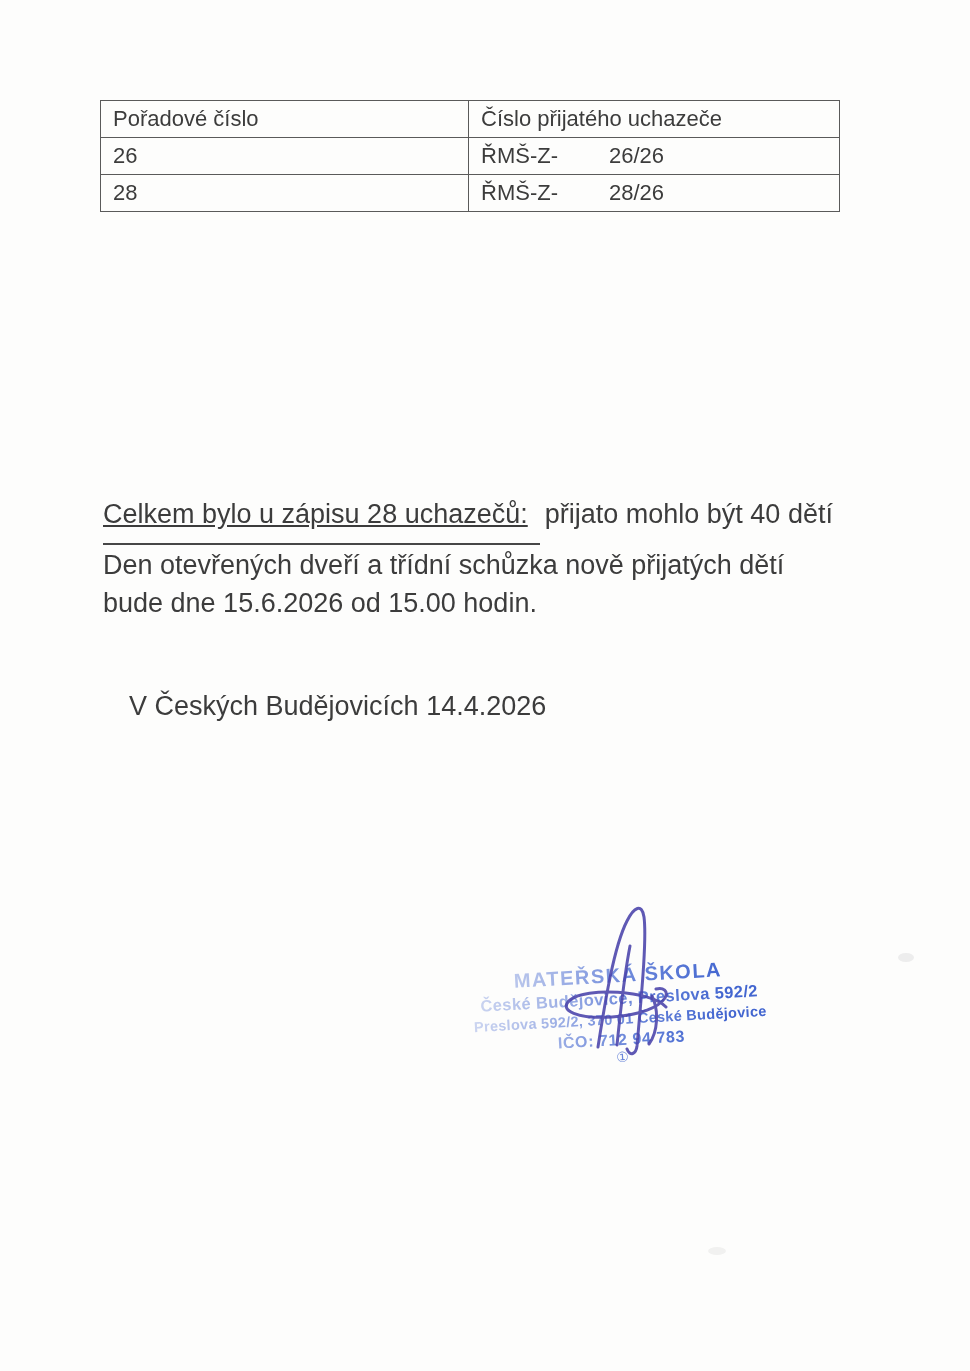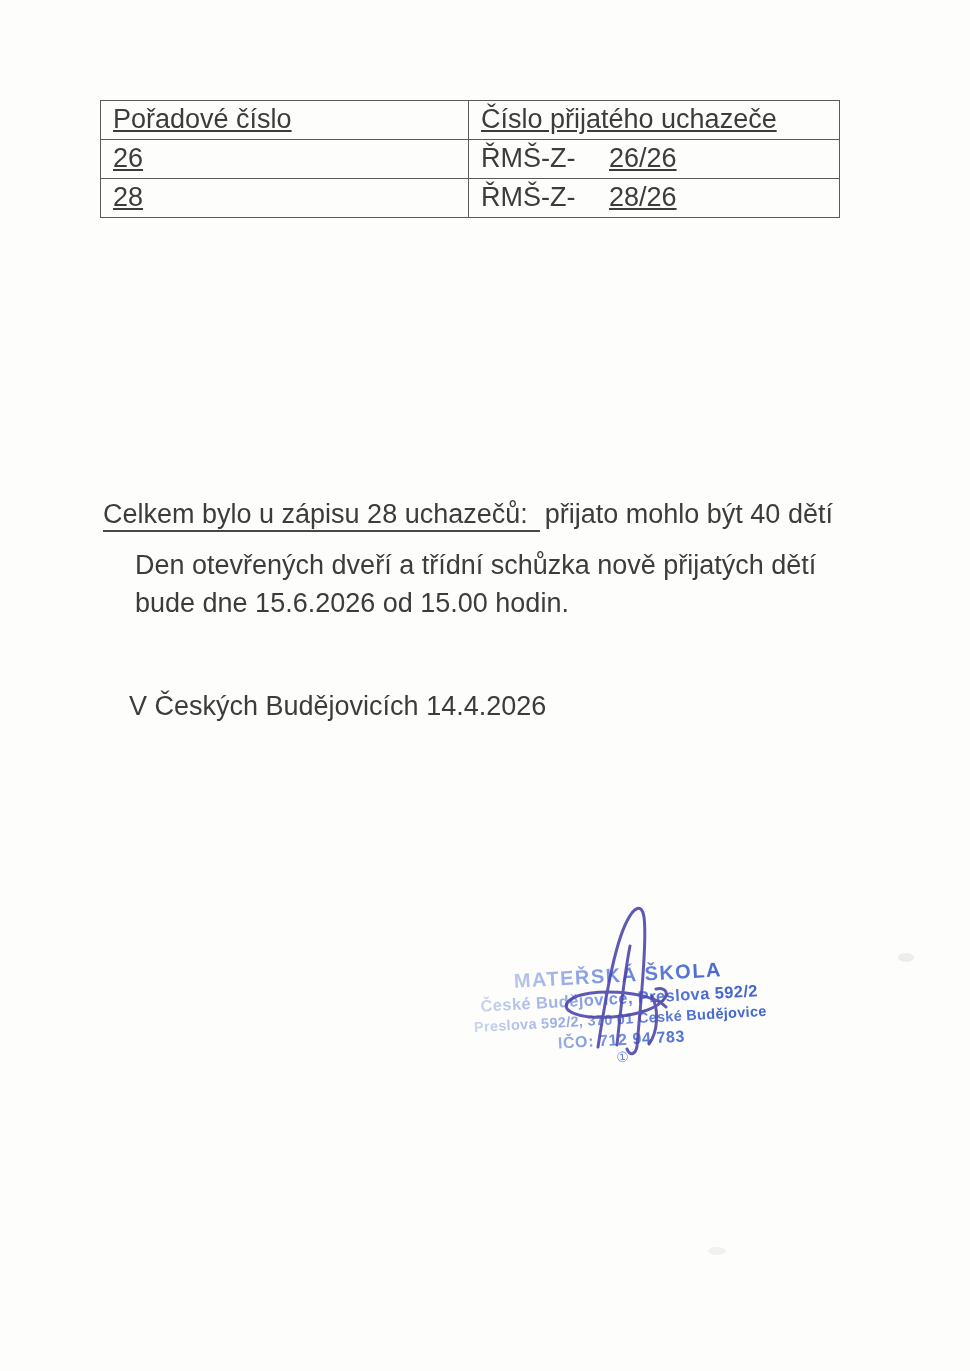--- a/index.html
+++ b/index.html
@@ -9,21 +9,21 @@
     font-family:"Liberation Sans","DejaVu Sans",sans-serif;
     color:#3d3d3d;
     overflow:hidden;
   }
   .page{position:absolute;inset:0;}
 
   
   .doc-table{
     position:absolute;left:100px;top:100px;width:739px;
     border-collapse:collapse;table-layout:fixed;
-    font-size:27px;color:#3c3c3c;text-decoration:underline;
+    font-size:22px;color:#3c3c3c;
   }
   .doc-table td,.doc-table th{
     border:1.8px solid #5a5a5a;
     padding:3px 12px 4px 12px;
     height:29px;
     text-align:left;font-weight:400;
     white-space:nowrap;overflow:hidden;
     vertical-align:middle;
   }
   .doc-table col.c1{width:368px;}
@@ -31,21 +31,21 @@
   .code-prefix{display:inline-block;width:128px;}
 
   
   .text-line{
     position:absolute;left:103px;
     font-size:27px;line-height:36px;color:#3c3c3c;
     white-space:nowrap;
   }
   .underlined{
     border-bottom:2.5px solid #474747;
-    padding-right:12px;padding-bottom:1px;
+    padding-right:12px;padding-bottom:14px;text-decoration:underline;
   }
   .after-underline{margin-left:5px;}
   .para{line-height:37.5px;white-space:normal;width:720px;}
 
   
   .stamp{
     position:absolute;left:455px;top:962px;width:330px;
     transform:rotate(-3.2deg);
     color:#3f63cf;
     text-align:center;
@@ -90,21 +90,21 @@
       <td>28</td>
       <td><span class="code-prefix">ŘMŠ-Z-</span><span>28/26</span></td>
     </tr>
   </tbody>
     </table>
 
   <div class="text-line" style="top:496px;">
     <span class="underlined">Celkem bylo u zápisu 28 uchazečů:</span><span class="after-underline">přijato mohlo být 40 dětí</span>
   </div>
 
-  <div class="text-line para" style="top:547px;margin-left:32px;">
+  <div class="text-line para" style="top:547px;">
     <span>Den otevřených dveří a třídní schůzka nově přijatých dětí</span><br>
     <span>bude dne 15.6.2026 od 15.00 hodin.</span>
   </div>
 
   <div class="text-line" style="top:688px;margin-left:26px;">V Českých Budějovicích 14.4.2026</div>
 
 
   <div class="stamp">
     <div class="s1">MATEŘSKÁ ŠKOLA</div>
     <div class="s2">České Budějovice, Preslova 592/2</div>

